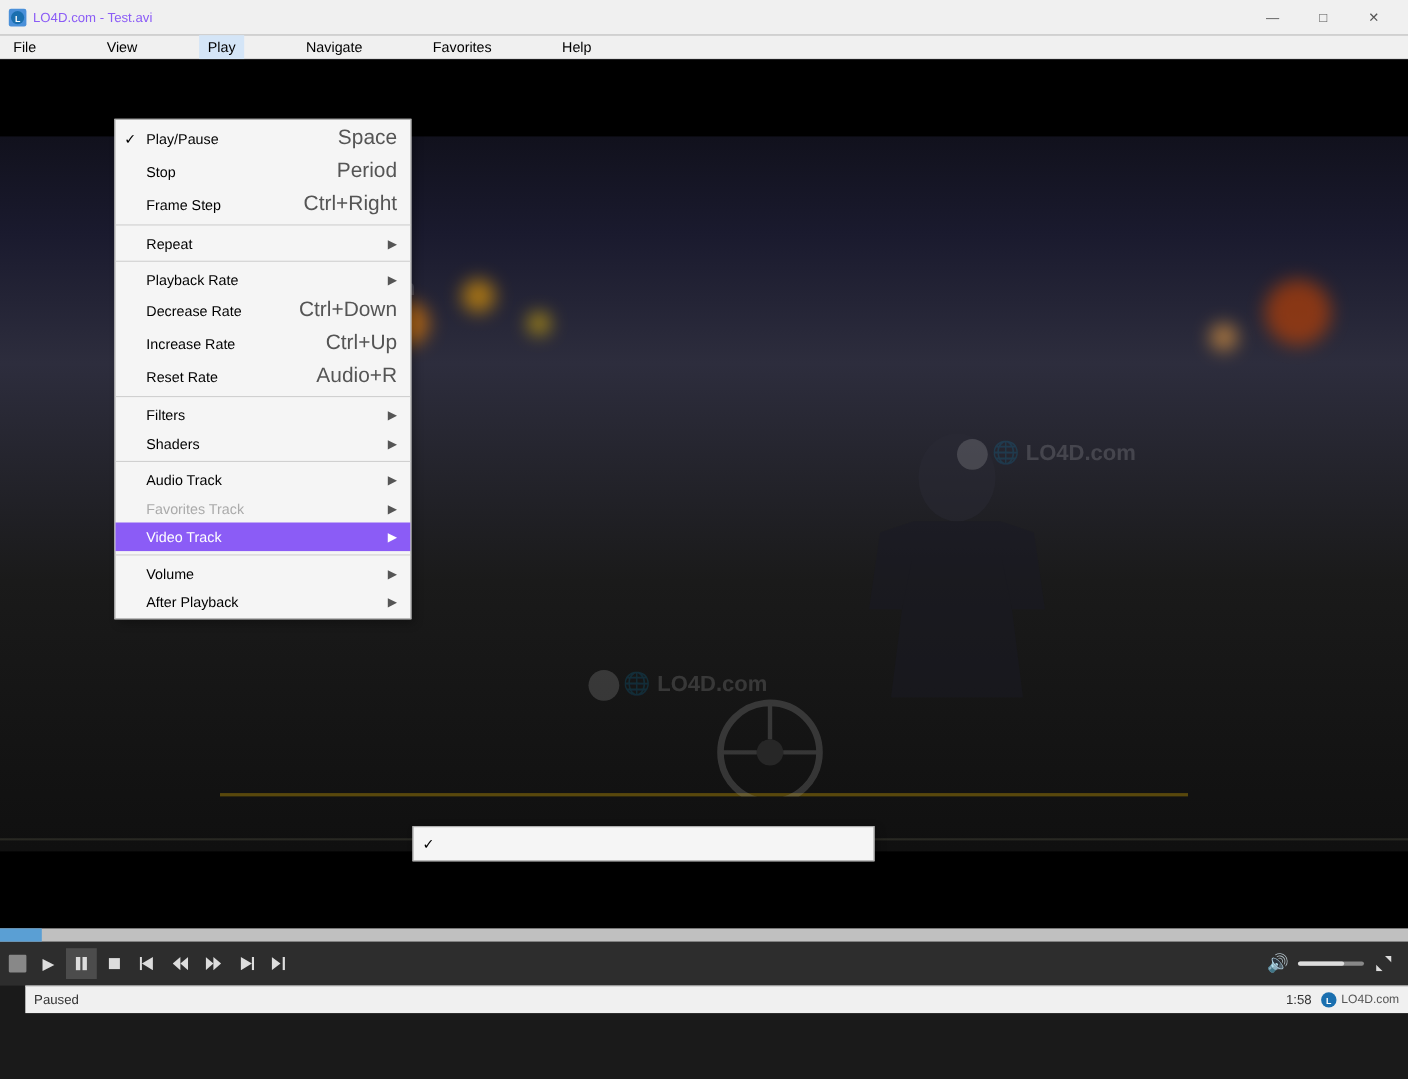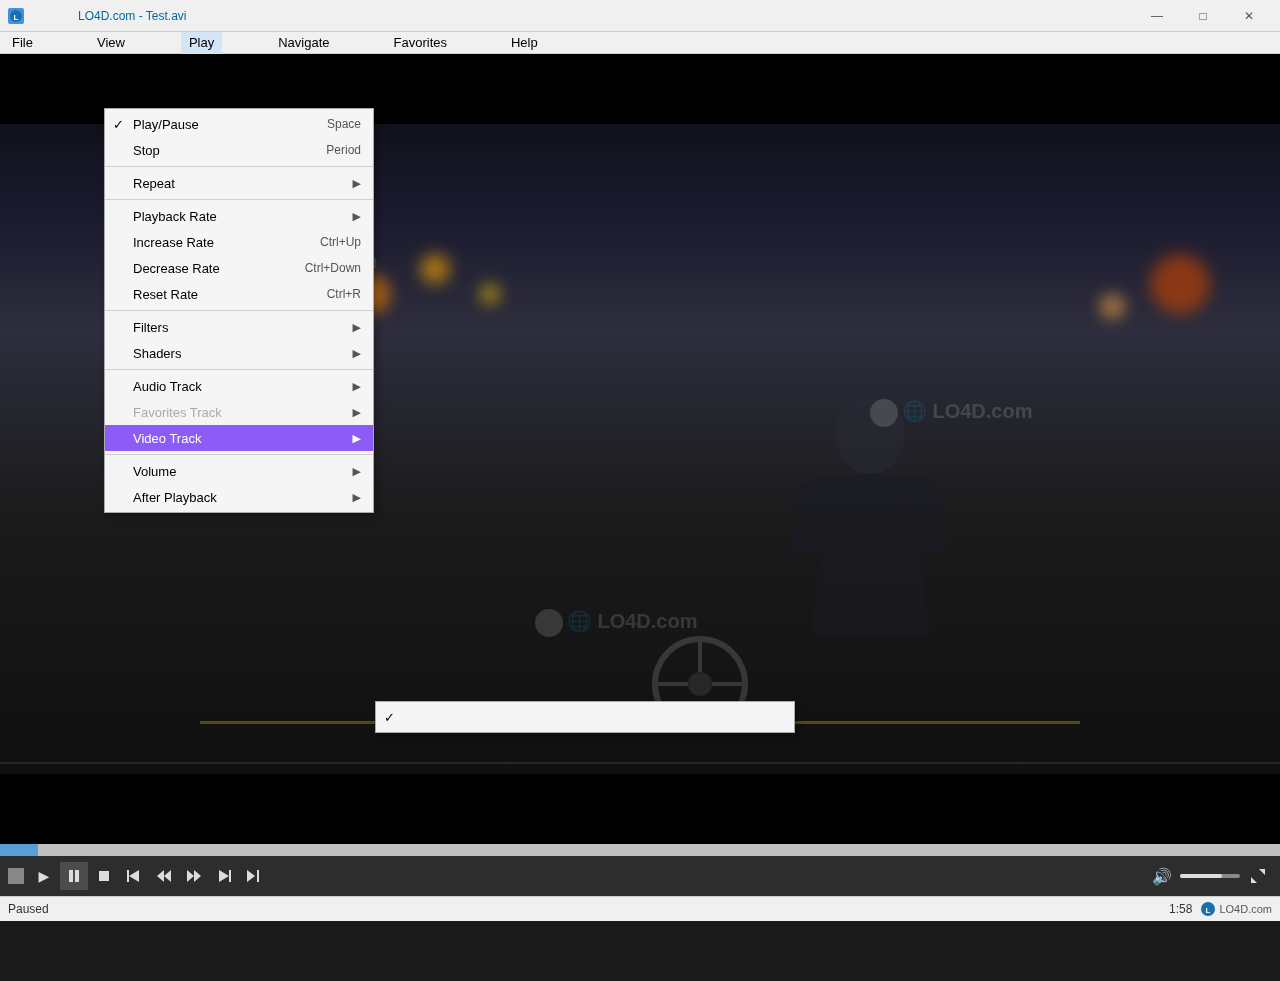--- a/index.html
+++ b/index.html
@@ -31,22 +31,21 @@
       display: flex;
       align-items: center;
       justify-content: center;
       font-size: 9px;
       color: white;
       font-weight: bold;
     }
     #titlebar-title {
       flex: 1;
       font-size: 12px;
-      color: #0369a1;
-      margin-left: 48px;
+      color: #8b5cf6;
     }
     #titlebar-controls {
       display: flex;
       gap: 0;
     }
     .title-btn {
       width: 46px;
       height: 32px;
       display: flex;
       align-items: center;
@@ -143,21 +142,21 @@
     .menu-row .checkmark {
       position: absolute;
       left: 8px;
       font-size: 13px;
     }
     .menu-row .label {
       flex: 1;
       font-size: 13px;
     }
     .menu-row .shortcut {
-      font-size: 12px;
+      font-size: 19px;
       color: #555;
       margin-left: 20px;
     }
     .menu-row .arrow {
       font-size: 11px;
       color: #555;
     }
     .menu-row.highlighted .arrow { color: white; }
     .menu-separator {
       height: 1px;
@@ -251,20 +250,21 @@
     
     #statusbar {
       height: 22px;
       background: #f0f0f0;
       display: flex;
       align-items: center;
       padding: 12px 8px;
       border-top: 1px solid #ccc;
       font-size: 12px;
       color: #333;
+      margin-left: 23px;
     }
     #statusbar-right {
       margin-left: auto;
       display: flex;
       align-items: center;
       gap: 8px;
     }
     .status-logo {
       display: flex;
       align-items: center;
@@ -360,48 +360,52 @@
       <span class="checkmark">✓</span>
       <span class="label">Play/Pause</span>
       <span class="shortcut">Space</span>
     </div>
 
     <div class="menu-row">
       <span class="label">Stop</span>
       <span class="shortcut">Period</span>
     </div>
 
+    <div class="menu-row">
+      <span class="label">Frame Step</span>
+      <span class="shortcut">Ctrl+Right</span>
+    </div>
 
     <div class="menu-separator"></div>
 
     <div class="menu-row">
       <span class="label">Repeat</span>
       <span class="arrow">▶</span>
     </div>
 
     <div class="menu-separator"></div>
 
     <div class="menu-row">
       <span class="label">Playback Rate</span>
       <span class="arrow">▶</span>
+    </div>
+
+    <div class="menu-row">
+      <span class="label">Decrease Rate</span>
+      <span class="shortcut">Ctrl+Down</span>
     </div>
 
     <div class="menu-row">
       <span class="label">Increase Rate</span>
       <span class="shortcut">Ctrl+Up</span>
     </div>
 
     <div class="menu-row">
-      <span class="label">Decrease Rate</span>
-      <span class="shortcut">Ctrl+Down</span>
-    </div>
-
-    <div class="menu-row">
       <span class="label">Reset Rate</span>
-      <span class="shortcut">Ctrl+R</span>
+      <span class="shortcut">Audio+R</span>
     </div>
 
     <div class="menu-separator"></div>
 
     <div class="menu-row">
       <span class="label">Filters</span>
       <span class="arrow">▶</span>
     </div>
 
     <div class="menu-row">

